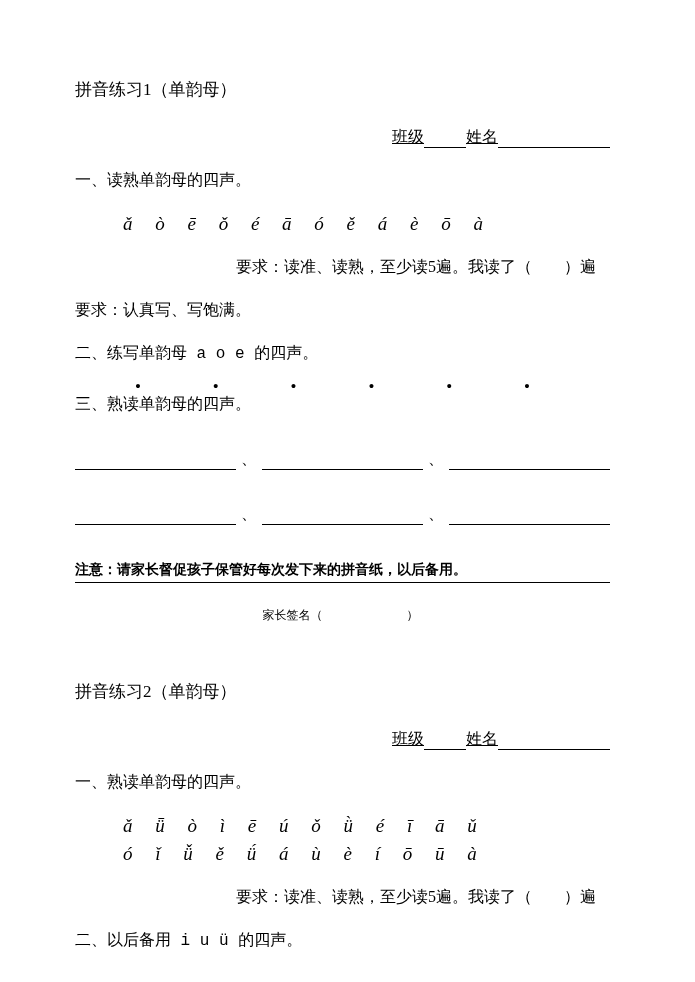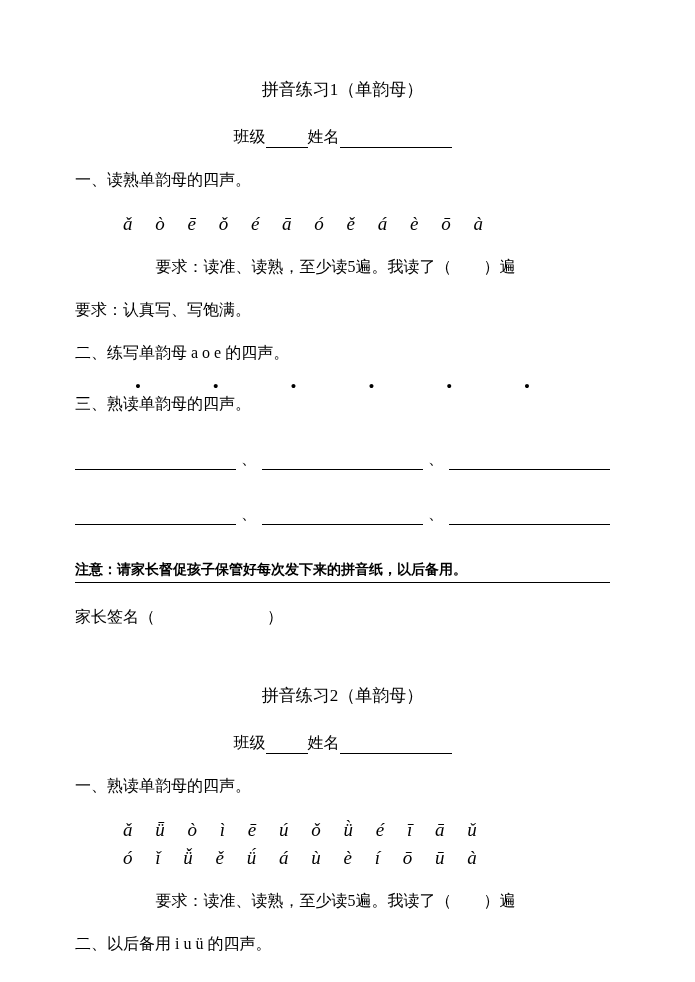--- a/index.html
+++ b/index.html
@@ -12,54 +12,55 @@
     font-family: "Liberation Serif", "DejaVu Serif", serif;
     color: #000000;
   }
   .page {
     box-sizing: border-box;
     width: 695px;
     height: 982px;
     padding: 78px 85px 0 75px;
   }
   .title {
-    text-align: center;
     font-size: 17px;
     font-weight: 400;
     margin: 0 0 26px 0;
   }
   .class-name-row {
-    text-align: center;
+    text-align: right;
     font-size: 16px;
     margin: 0 0 22px 0;
     white-space: nowrap;
+    text-decoration: underline;
   }
   .blank {
     display: inline-block;
     border-bottom: 1px solid #000;
     height: 1.05em;
     vertical-align: bottom;
   }
   .blank-class { width: 42px; }
   .blank-name  { width: 112px; }
   .item-line {
     font-size: 16px;
     margin: 22px 0;
+    font-family: Liberation Mono, monospace;
   }
   .pinyin-row {
     font-size: 19px;
     padding-left: 48px;
     word-spacing: 16px;
     margin: 12px 0 16px 0;
     letter-spacing: 1px;
     font-style: italic;
   }
   .req-row {
     display: flex;
-    justify-content: center;
+    justify-content: flex-end;
     font-size: 16px;
     margin: 22px 0;
   }
   .req-right { padding-right: 14px; }
   .item3-wrap {
     position: relative;
     margin: 30px 0 14px 0;
   }
   .dots-row-1 {
     position: absolute;
@@ -84,22 +85,22 @@
   }
   .wsep { padding: 0 5px; }
   .notice-line {
     font-size: 14px;
     font-weight: 700;
     border-bottom: 1.6px solid #000;
     padding-bottom: 3px;
     margin: 36px 0 0 0;
   }
   .sign-row {
-    text-align: left;
-    font-size: 16px;
+    text-align: center;
+    font-size: 12px;
     margin: 24px 0 0 0;
     padding-right: 4px;
   }
   .section-2 { margin-top: 56px; }
   .pinyin-row-2 { margin: 6px 0; }
   .dot { display: inline-block; }
 </style>
 </head>
 <body>
 

